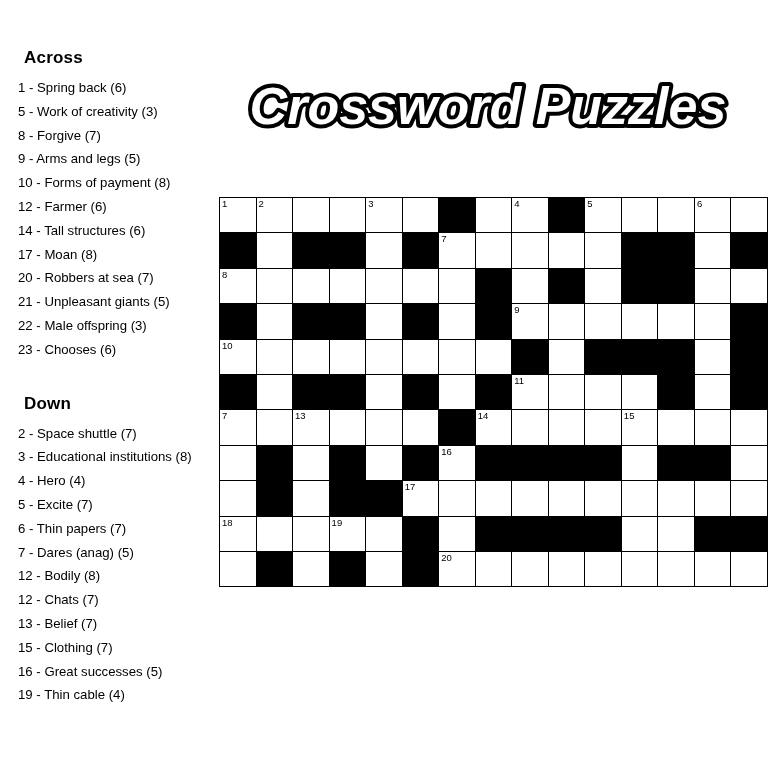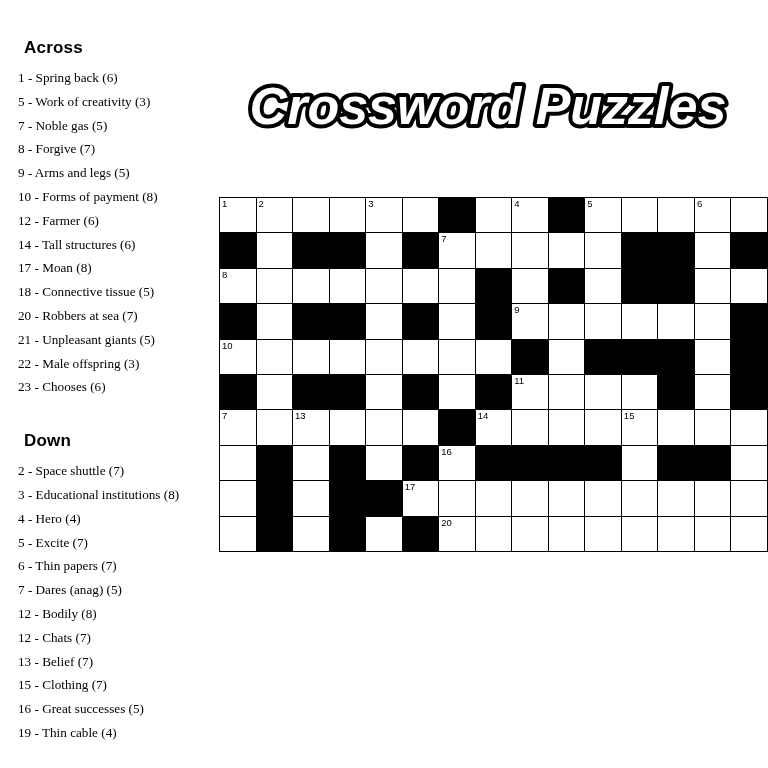--- a/index.html
+++ b/index.html
@@ -19,28 +19,27 @@
   
   #clues {
     position: absolute;
     left: 18px;
     top: 34px;
     width: 190px;
   }
   .clue-heading {
     font-size: 17px;
     font-weight: bold;
-    margin: 4px 0 8px 6px;
+    margin: 14px 0 8px 6px;
     letter-spacing: 0.2px;
   }
   .clue-list {
     list-style: none;
     margin: 0 0 0 0;
     padding: 0;
-    font-family: Liberation Serif, serif;
   }
   .clue-list li {
     font-size: 13.2px;
     line-height: 23.8px;
     white-space: nowrap;
   }
   #down-block { margin-top: 32px; }
 
   
   #title {
@@ -88,28 +87,26 @@
 </head>
 <body>
 
 <div id="clues">
 
   <div id="across-block">
     <div class="clue-heading">Across</div>
     <ul class="clue-list" id="across-list">
         <li>1 - Spring back (6)</li>
         <li>5 - Work of creativity (3)</li>
-        <li>7 - Noble gas (5)</li>
         <li>8 - Forgive (7)</li>
         <li>9 - Arms and legs (5)</li>
         <li>10 - Forms of payment (8)</li>
         <li>12 - Farmer (6)</li>
         <li>14 - Tall structures (6)</li>
         <li>17 - Moan (8)</li>
-        <li>18 - Connective tissue (5)</li>
         <li>20 - Robbers at sea (7)</li>
         <li>21 - Unpleasant giants (5)</li>
         <li>22 - Male offspring (3)</li>
         <li>23 - Chooses (6)</li>
       </ul>
   </div>
 
   <div id="down-block">
     <div class="clue-heading">Down</div>
     <ul class="clue-list" id="down-list">
@@ -321,20 +318,41 @@
           <td></td>
           <td></td>
           <td></td>
           <td></td>
           <td></td>
           <td></td>
           <td></td>
           <td></td>
         </tr>
         <tr>
+          <td>
+            <span class="num">18</span>
+          </td>
+          <td></td>
+          <td></td>
+          <td>
+            <span class="num">19</span>
+          </td>
+          <td></td>
+          <td class="blk"></td>
+          <td></td>
+          <td class="blk"></td>
+          <td class="blk"></td>
+          <td class="blk"></td>
+          <td class="blk"></td>
+          <td></td>
+          <td></td>
+          <td class="blk"></td>
+          <td class="blk"></td>
+        </tr>
+        <tr>
           <td></td>
           <td class="blk"></td>
           <td></td>
           <td class="blk"></td>
           <td></td>
           <td class="blk"></td>
           <td>
             <span class="num">20</span>
           </td>
           <td></td>

